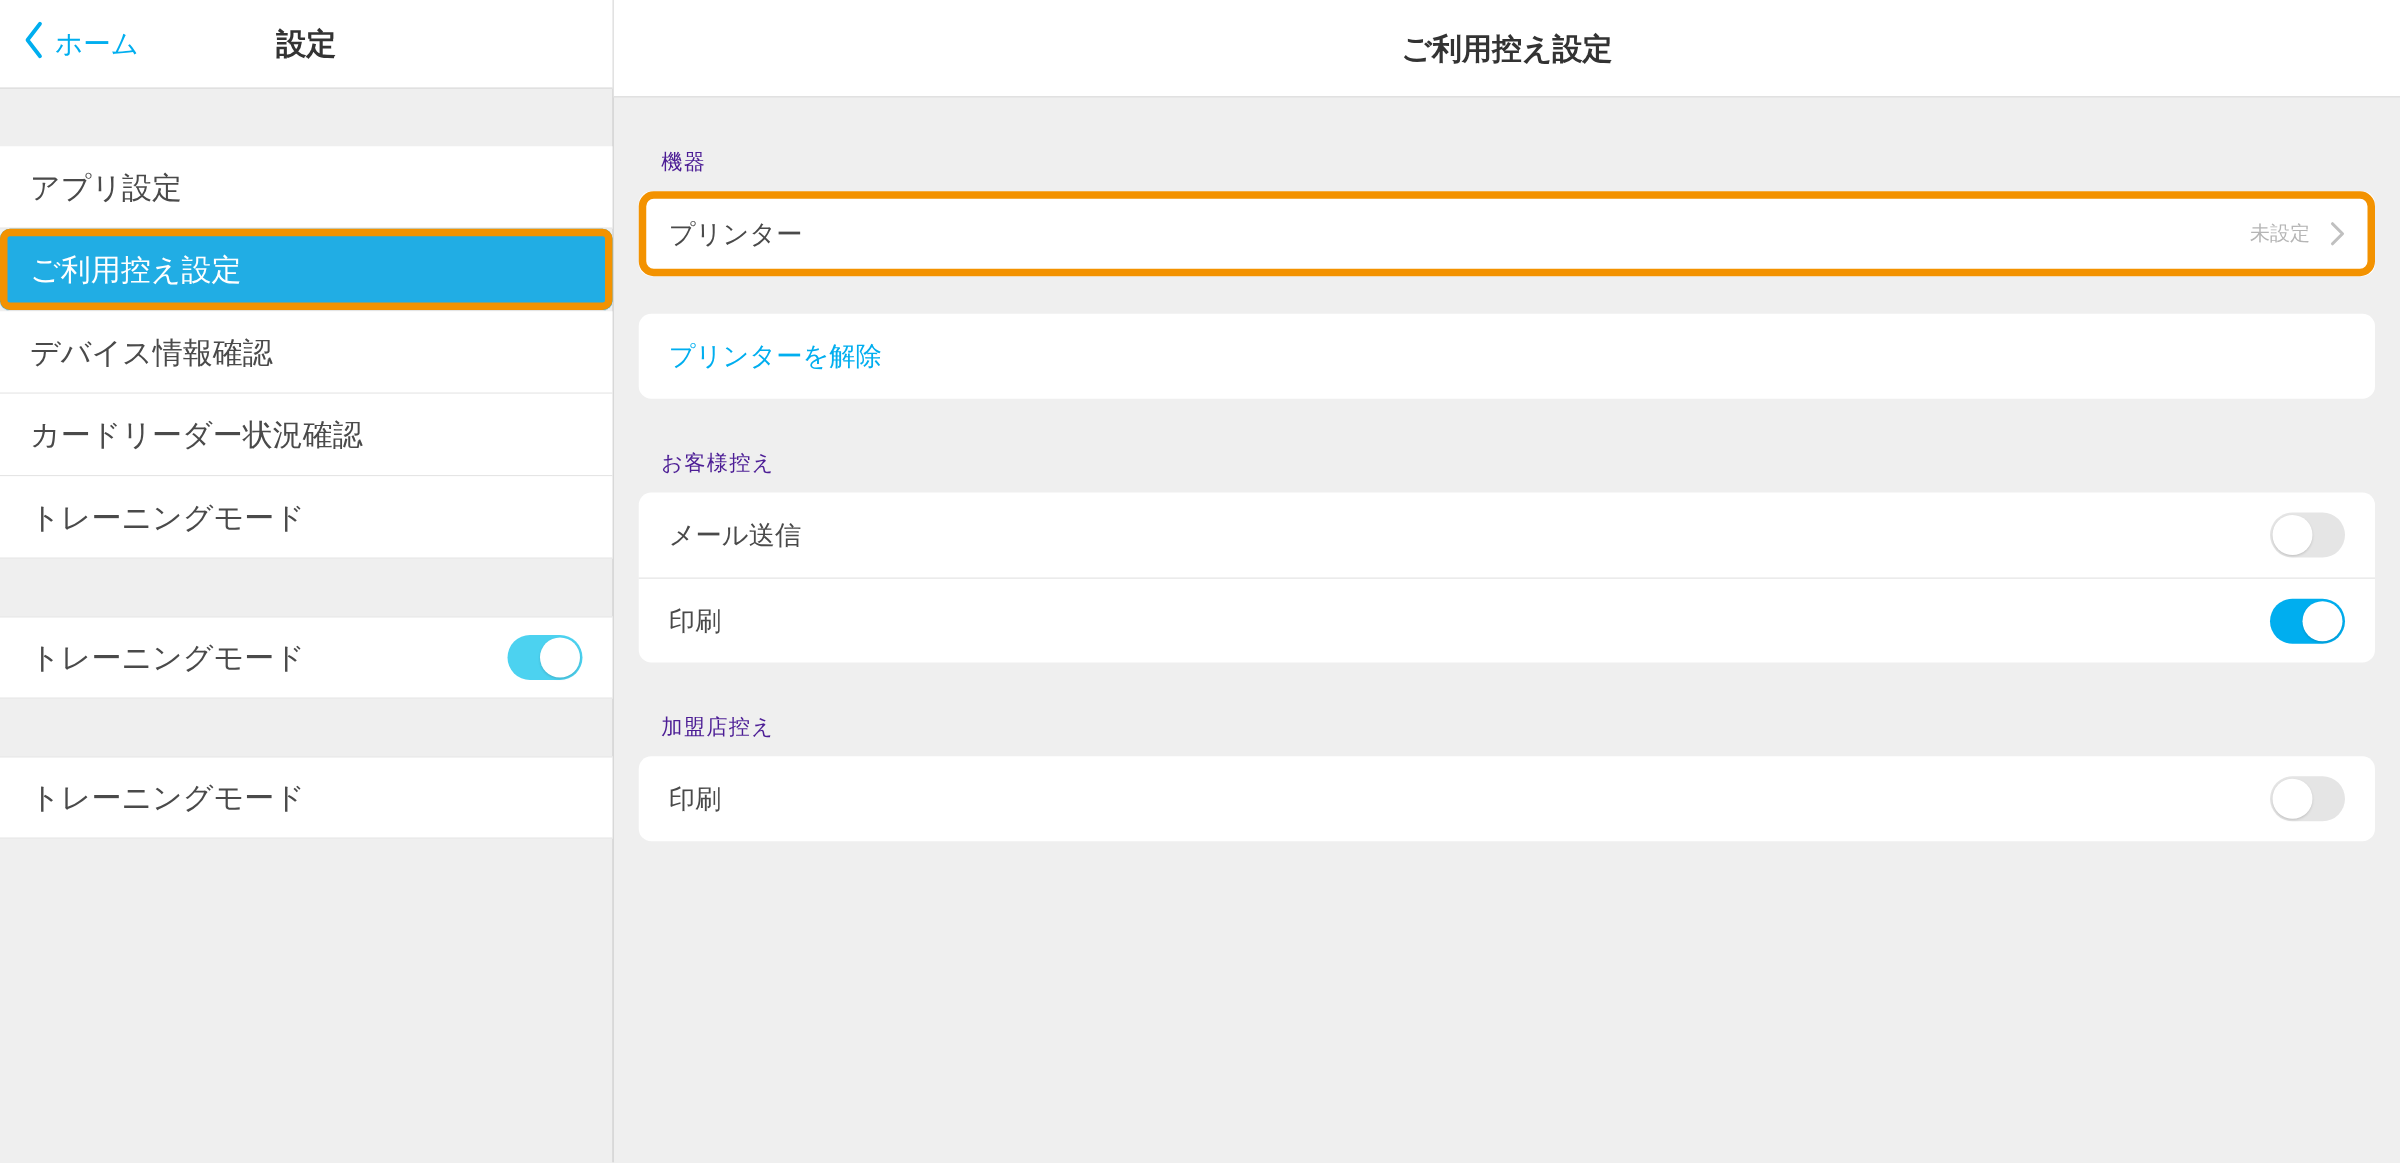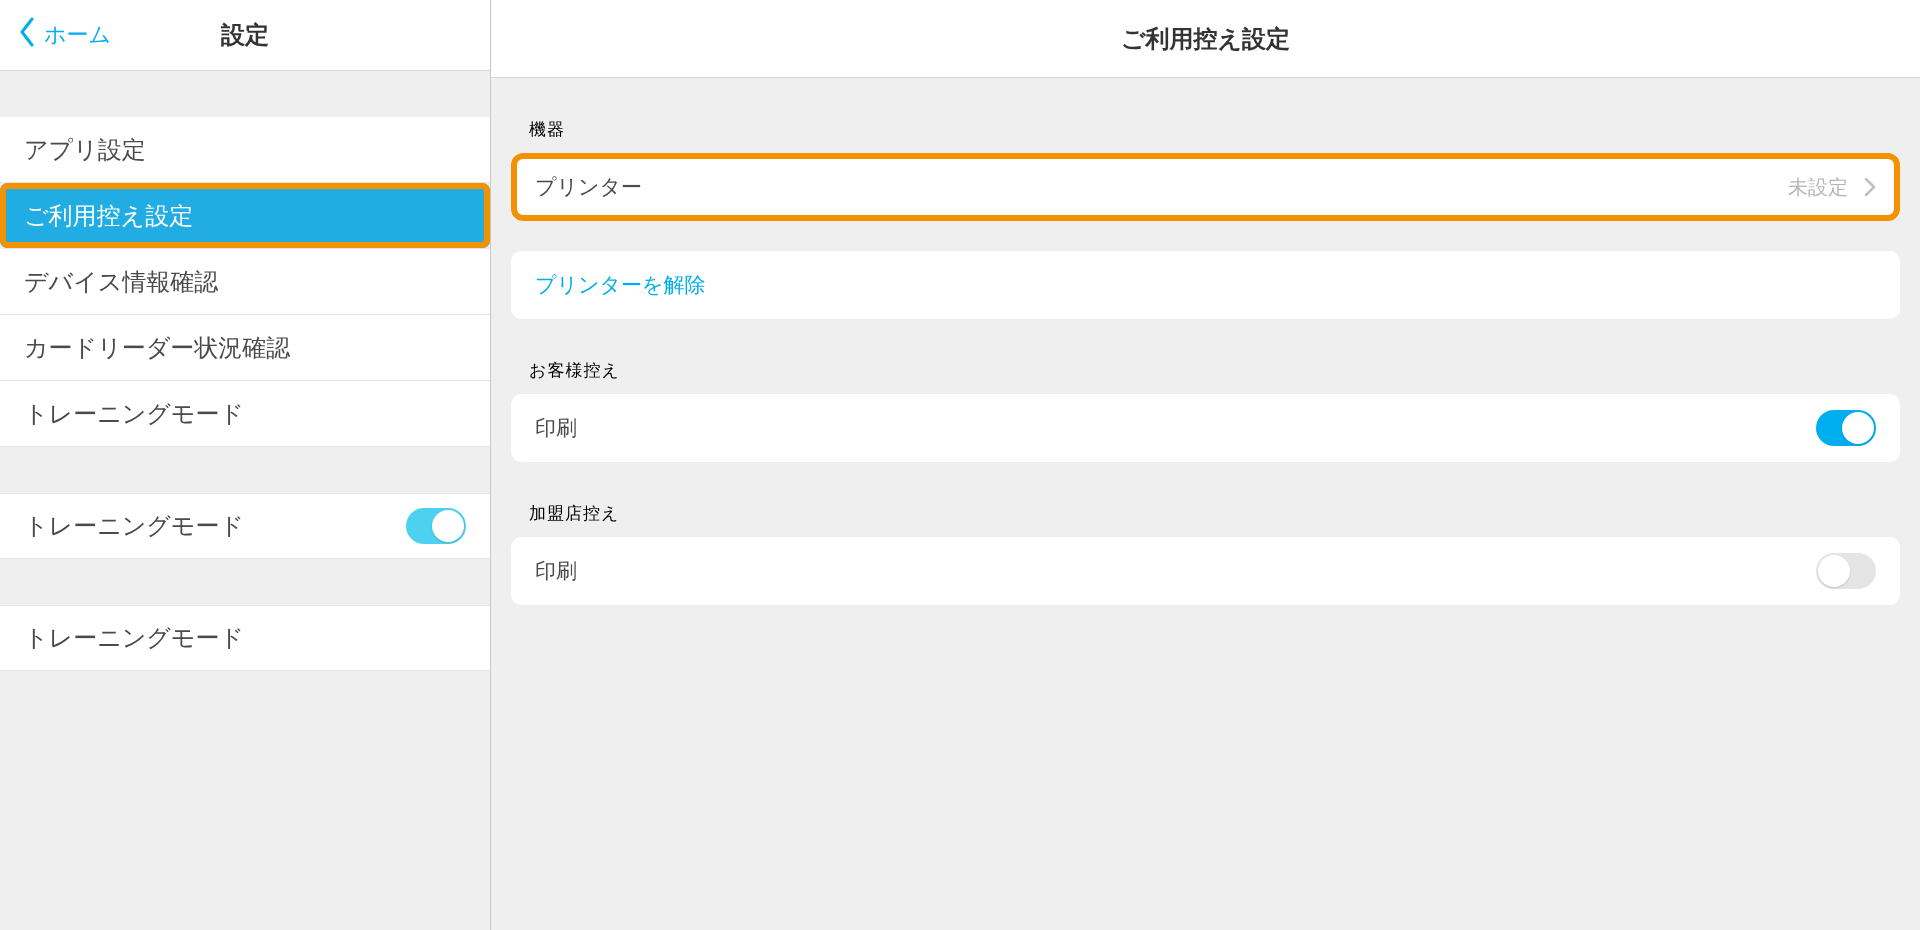--- a/index.html
+++ b/index.html
@@ -27,26 +27,26 @@
     .toggle .knob { width: 32px; height: 32px; background: #fff; border-radius: 50%; position: absolute; top: 2px; left: 2px; box-shadow: 0 1px 2px rgba(0,0,0,0.15); }
     .toggle.on { background: #4cd2f0; }
     .toggle.on2 { background: #00aeef; }
     .toggle.on .knob, .toggle.on2 .knob { left: auto; right: 2px; }
 
     
     .right { flex: 1; display: flex; flex-direction: column; background: #efefef; }
     .right-header { height: 78px; background: #fff; border-bottom: 1px solid #d8d8d8; display: flex; align-items: center; justify-content: center; font-size: 24px; font-weight: 700; }
 
     .right-scroll { flex: 1; overflow-y: auto; padding: 0 20px; }
-    .section-label { color: #000000; font-size: 17px; padding: 40px 18px 12px; letter-spacing: 1px; }
+    .section-label { color: #4c1d95; font-size: 17px; padding: 40px 18px 12px; letter-spacing: 1px; }
     .card { background: #fff; border-radius: 10px; }
     .row { height: 68px; display: flex; align-items: center; padding: 0 24px; font-size: 21px; color: #4a4a4a; }
     .row + .row { border-top: 1px solid #e5e5e5; }
 
-    .row .value { margin-left: auto; color: #b5b5b5; font-size: 20px; }
+    .row .value { margin-left: auto; color: #b5b5b5; font-size: 16px; }
     .chev { margin-left: 16px; flex: 0 0 auto; }
     .chev svg { width: 12px; height: 20px; display: block; }
 
     .link-blue { color: #00aeef; border-radius: 12px; }
 
     
     .hl-wrap { position: relative; }
     .hl-wrap::after { content: ""; position: absolute; inset: 0; border: 6px solid #f39200; border-radius: 12px; pointer-events: none; }
   </style>
 </head>
@@ -126,20 +126,26 @@
       <div class="card">
         <div class="row link-blue">
           <span>プリンターを解除</span>
         </div>
       </div>
 
       <div class="section-label">お客様控え</div>
 
       <div class="card">
         <div class="row">
+          <span>メール送信</span>
+          <div class="toggle" style="margin-left:auto;">
+              <div class="knob"></div>
+            </div>
+        </div>
+        <div class="row">
           <span>印刷</span>
           <div class="toggle on2" style="margin-left:auto;">
               <div class="knob"></div>
             </div>
         </div>
       </div>
 
       <div class="section-label">加盟店控え</div>
 
       <div class="card" style="margin-bottom:40px;">

